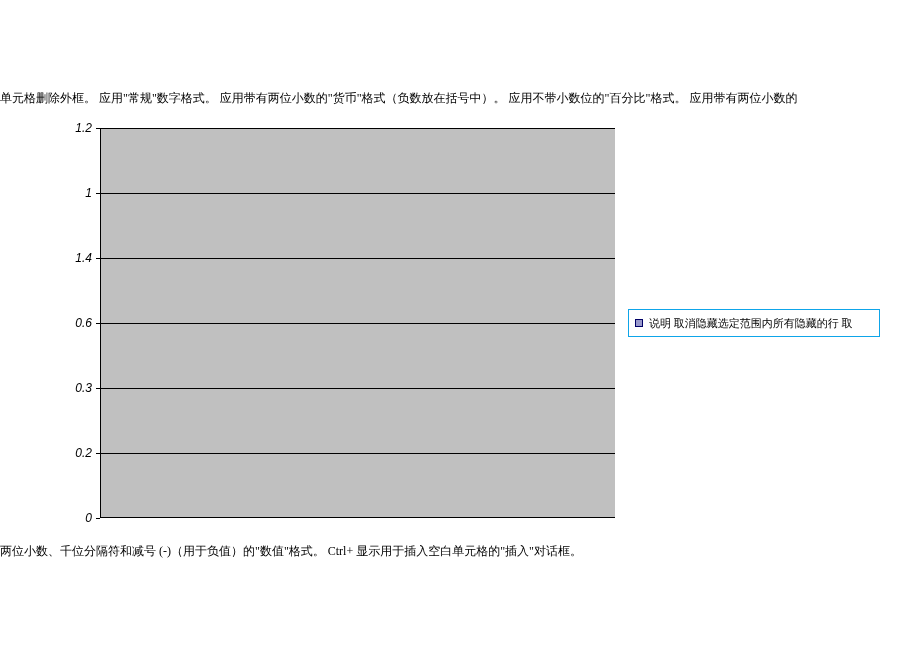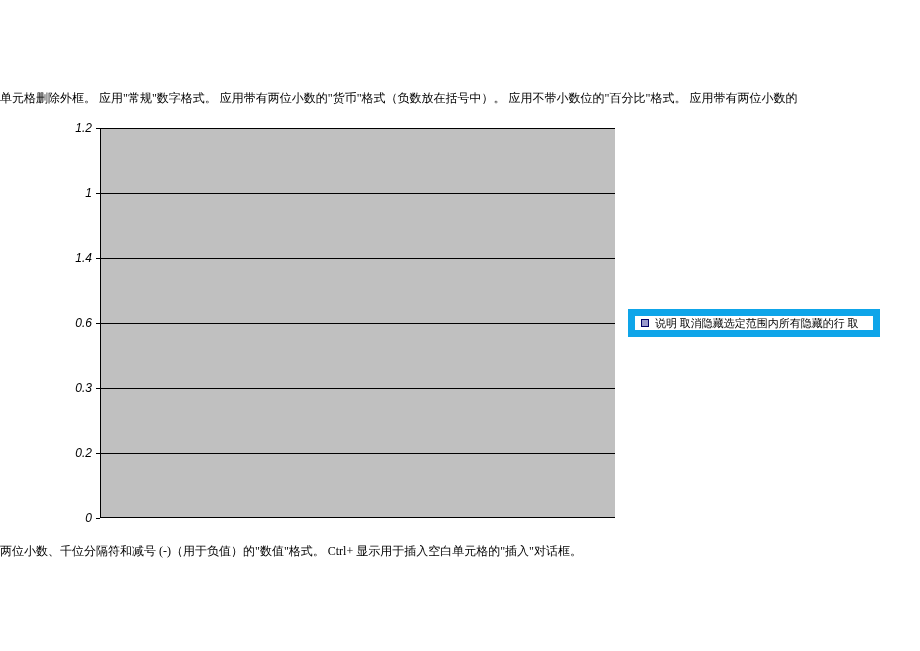--- a/index.html
+++ b/index.html
@@ -73,21 +73,21 @@
       height: 0;
       border-top: 1px solid #000;
     }
     
     .legend-box {
       position: absolute;
       top: 181px;
       left: 566px;
       width: 252px;
       height: 28px;
-      border: 7px solid #0ea5e9;
+      border: 1px solid #0ea5e9;
       background: #fff;
       font-size: 11px;
       color: #000;
       display: flex;
       align-items: center;
       padding: 0 6px;
       white-space: nowrap;
       overflow: hidden;
     }
     

